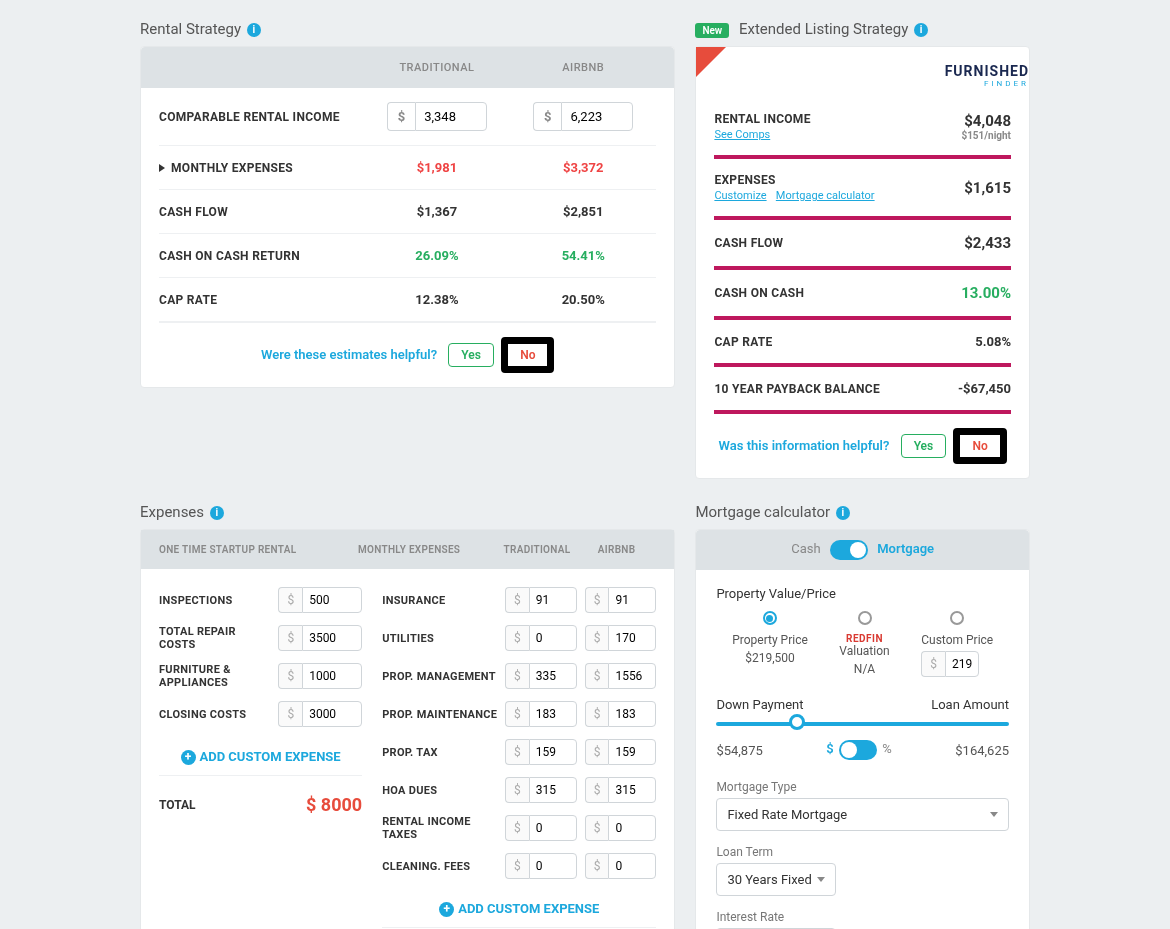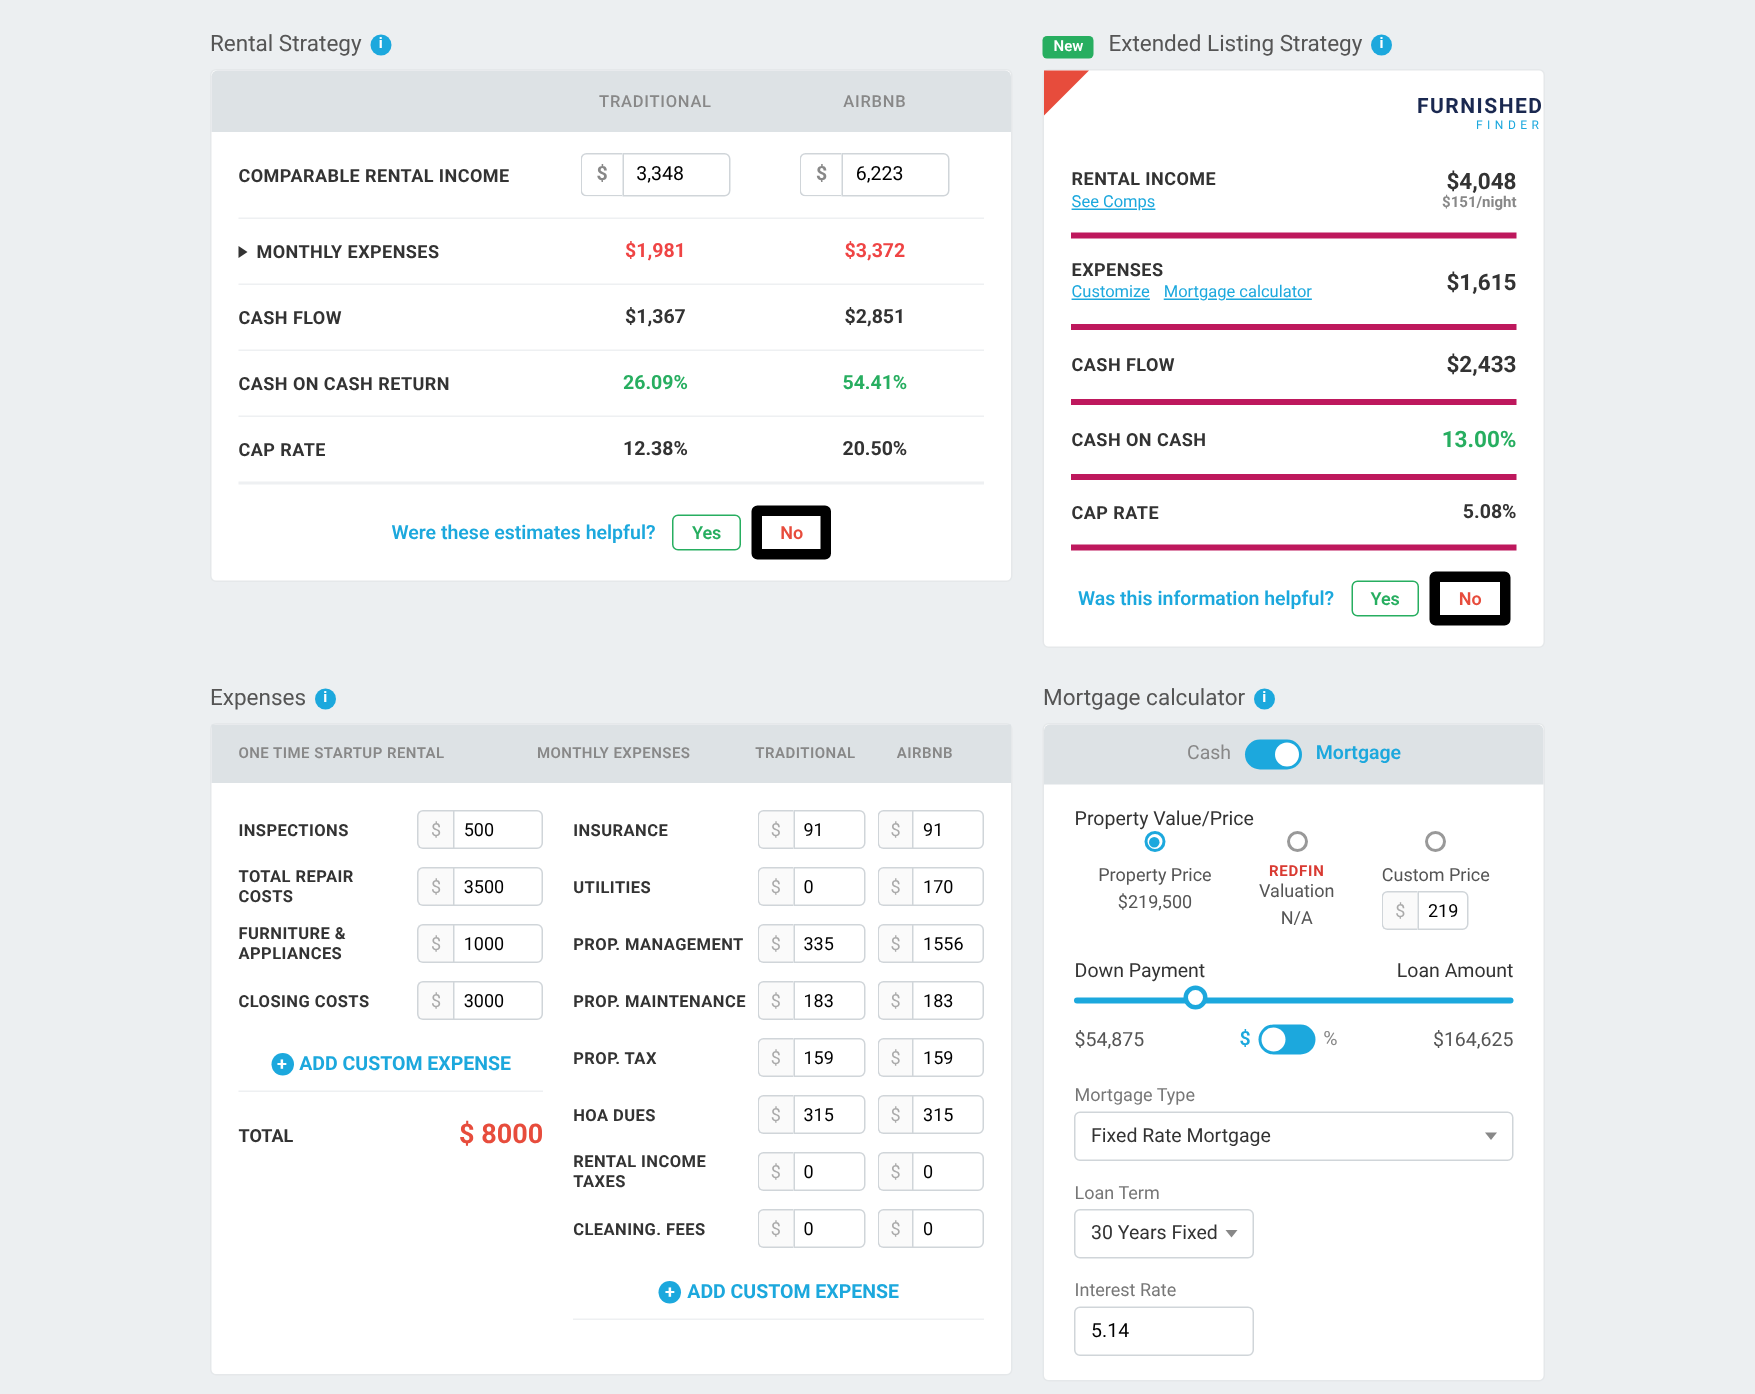--- a/index.html
+++ b/index.html
@@ -58,21 +58,21 @@
 .exp-prefix{border:1px solid #d0d5d9;border-right:none;border-radius:4px 0 0 4px;padding:5px 8px;color:#aaa;background:#fafafa;font-size:12px}
 .exp-input{border:1px solid #d0d5d9;border-radius:0 4px 4px 0;padding:5px 6px;width:48px;font-size:12px}
 .exp-input-wide{width:60px}
 .add-custom{color:#1ca8dd;font-weight:700;font-size:13px;text-align:center;padding:10px 0;cursor:pointer}
 .add-custom-icon{display:inline-block;width:15px;height:15px;background:#1ca8dd;color:#fff;border-radius:50%;line-height:15px;font-size:12px;margin-right:4px}
 .exp-total-row{display:flex;align-items:center;border-top:1px solid #eef0f2;padding:18px 0 0}
 .exp-total-label{flex:1;font-size:12px;font-weight:700}
 .exp-total-val{font-size:18px;font-weight:700;color:#e74c3c}
 .mortgage-toggle{background:#dde2e5;padding:10px;text-align:center;border-top-left-radius:4px;border-top-right-radius:4px}
 .mortgage-toggle span{font-size:13px;margin:0 6px}
-.mort-label{font-size:13px;color:#333;}
+.mort-label{font-size:13px;color:#333;margin-bottom:10px}
 .price-options{display:flex;justify-content:space-around;margin-bottom:20px}
 .price-opt{text-align:center;font-size:12px;color:#555}
 .radio{width:14px;height:14px;border:2px solid #1ca8dd;border-radius:50%;margin:0 auto 8px;display:flex;align-items:center;justify-content:center}
 .radio.checked::after{content:"";width:7px;height:7px;background:#1ca8dd;border-radius:50%}
 .radio.unchecked{border-color:#999}
 .redfin-logo{color:#d93a32;font-weight:700;font-size:10px;letter-spacing:.5px}
 .dp-row{display:flex;justify-content:space-between;font-size:13px;margin-bottom:8px;color:#333}
 .slider-track{height:4px;background:#1ca8dd;border-radius:4px;position:relative;margin:10px 0 14px}
 .slider-thumb{width:16px;height:16px;background:#fff;border:3px solid #1ca8dd;border-radius:50%;position:absolute;top:-8px;left:24.7%}
 .dp-values{display:flex;justify-content:space-between;align-items:center;font-size:13px;color:#555;margin-bottom:20px}
@@ -178,20 +178,24 @@
           <div class="ext-val">$2,433</div>
         </div>
         <div class="ext-row">
           <div class="ext-label">CASH ON CASH</div>
           <div class="ext-val green">13.00%</div>
         </div>
         <div class="ext-row">
           <div class="ext-label">CAP RATE</div>
           <div class="ext-val" style="font-size:13px">5.08%</div>
         </div>
+        <div class="ext-row">
+          <div class="ext-label">10 YEAR PAYBACK BALANCE</div>
+          <div class="ext-val" style="font-size:13px">-$67,450</div>
+        </div>
         <div class="feedback">
           <span class="feedback-text">Was this information helpful?</span>
           <button class="btn-yes">Yes</button>
           <button class="btn-no">No</button>
         </div>
       </div>
     </div>
   </div>
 </div>
 

